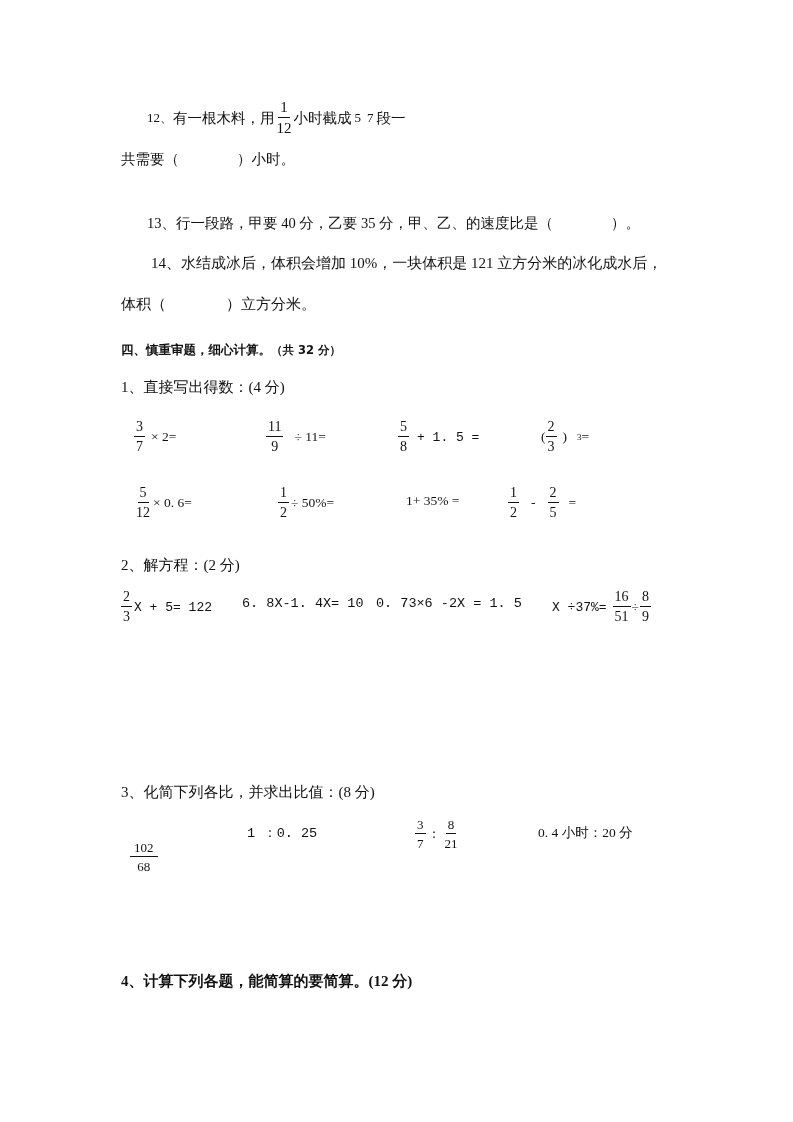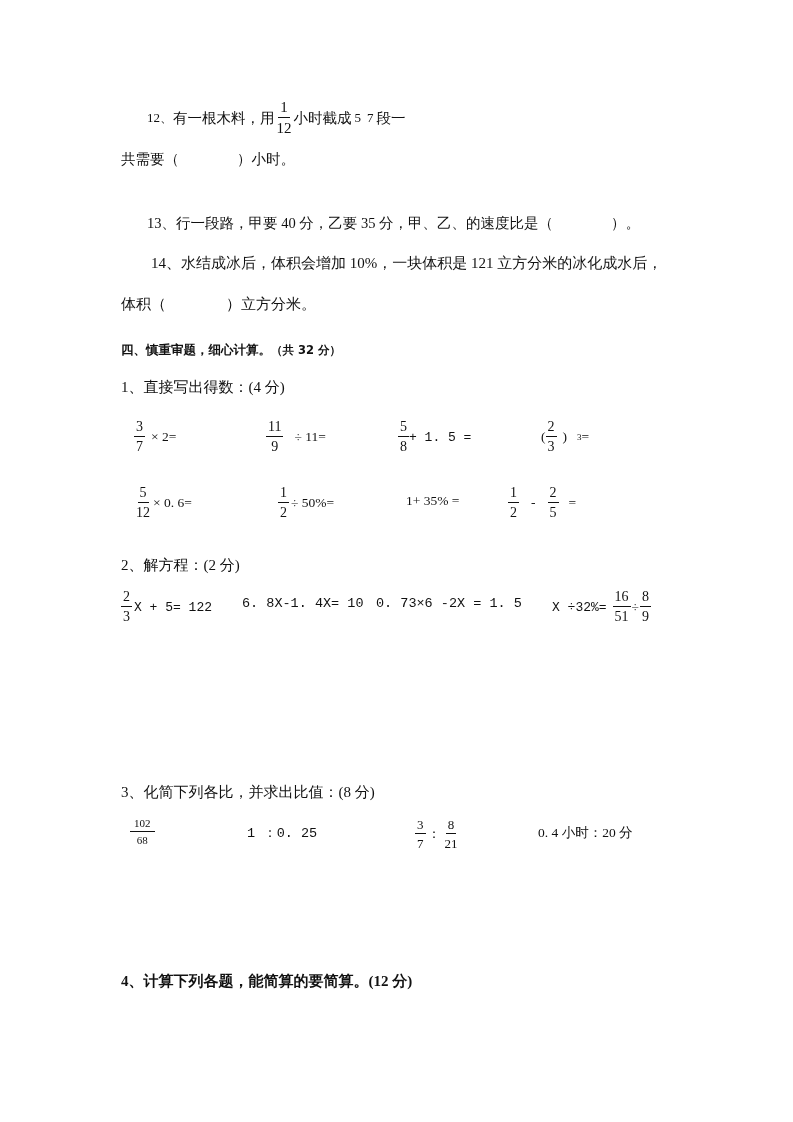--- a/index.html
+++ b/index.html
@@ -61,21 +61,21 @@
       <span class="n">11</span>
       <span class="d">9</span>
     </span>
   <span style="margin-left:11px;">÷ 11=</span>
 </div>
 <div class="abs expr" style="left:398px; top:420px;">
   <span class="frac">
       <span class="n">5</span>
       <span class="d">8</span>
     </span>
-  <span class="mono" style="">+ 1. 5 =</span>
+  <span class="mono" style="margin-left:8px;">+ 1. 5 =</span>
 </div>
 <div class="abs expr" style="left:541px; top:420px;">
   <span>(</span>
   <span class="frac">
       <span class="n">2</span>
       <span class="d">3</span>
     </span>
   <span style="margin-left:6px;">)</span>
   <sup style="margin-left:10px;">3</sup>
     <span>=</span>
@@ -116,36 +116,36 @@
 <div class="abs expr" style="left:121px; top:590px;">
   <span class="frac">
       <span class="n">2</span>
       <span class="d">3</span>
     </span>
   <span class="mono" style="margin-left:2px;">X + 5= 122</span>
 </div>
 <div class="abs expr mono" style="left:242px; top:596px;">6. 8X-1. 4X= 10</div>
 <div class="abs expr mono" style="left:376px; top:596px;">0. 73×6 -2X = 1. 5</div>
 <div class="abs expr" style="left:552px; top:590px;">
-  <span class="mono" style="margin-right:6px;">X ÷32%=</span>
+  <span class="mono" style="margin-right:6px;">X ÷37%=</span>
   <span class="frac">
       <span class="n">16</span>
       <span class="d">51</span>
     </span>
   <span style="margin:0 1px;">÷</span>
   <span class="frac">
       <span class="n">8</span>
       <span class="d">9</span>
     </span>
 </div>
 
 <div class="abs t" style="left:121px; top:783px; font-size:15px;">3、化简下列各比，并求出比值：(8 分)</div>
 
 <div class="abs expr" style="left:130px; top:818px;">
-  <span class="frac" style="font-size:11px;">
+  <span class="frac" style="font-size:13px;margin-top:23px;">
       <span class="n" style="padding:0 4px 2px 4px;">102</span>
       <span class="d">68</span>
     </span>
 </div>
 <div class="abs expr mono" style="left:247px; top:824px;">1 ：0. 25</div>
 <div class="abs expr" style="left:415px; top:818px;">
   <span class="frac" style="font-size:13px;">
       <span class="n">3</span>
       <span class="d">7</span>
     </span>

